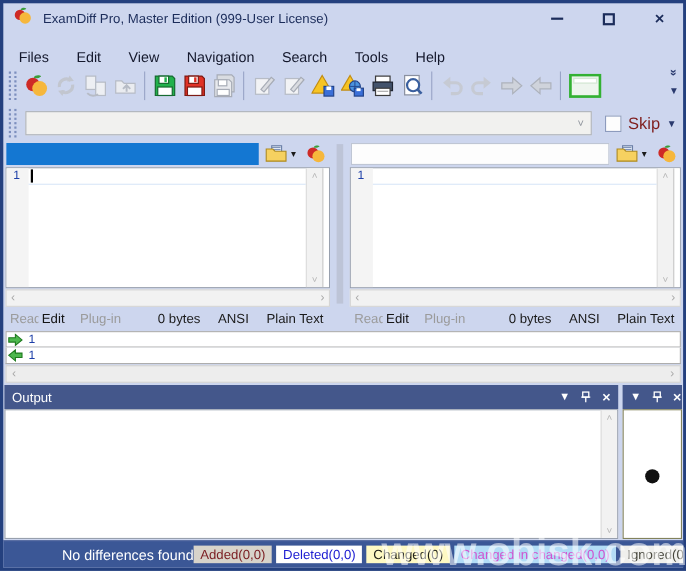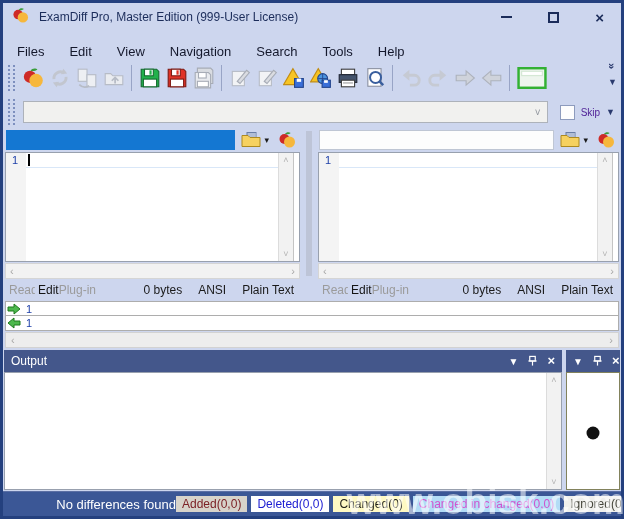--- a/index.html
+++ b/index.html
@@ -32,21 +32,21 @@
   .tb-overflow{ position:absolute; right:4px; top:2px; display:flex; flex-direction:column; align-items:center; color:#2a3a6e; }
   .chev-dbl{ font-size:11px; font-weight:bold; transform:rotate(90deg); line-height:10px; }
   .tiny-arrow{ font-size:9px; line-height:10px; margin-top:6px; }
 
   .toolbar2{ height:30px; display:flex; align-items:center; padding:0 3px; flex:0 0 auto; }
   .combo{ flex:1; height:22px; background:#f1f1ef; border:1px solid #adb2ba; margin-left:4px;
           display:flex; align-items:center; justify-content:flex-end; }
   .combo .chev{ color:#8f949c; font-size:10px; margin-right:6px; }
   .skip-wrap{ display:flex; align-items:center; gap:6px; margin:0 6px 0 12px; }
   .checkbox{ width:15px; height:15px; background:#fdfdfd; border:1px solid #8d9bbd; }
-  .skip-label{ font-size:10px; color:#4c1d95; }
+  .skip-label{ font-size:15px; color:#7f1d1d; }
   .row2-arrow{ font-size:9px; color:#2a3a6e; margin-right:3px; }
 
   
   .panes-row{ display:flex; flex:0 0 auto; height:173px; padding:0 1px; }
   .pane{ display:flex; flex-direction:column; }
   .pane.left{ width:297px; }
   .pane.right{ flex:1; }
   .splitter{ width:16px; display:flex; justify-content:center; }
   .splitter-bar{ width:6px; height:84%; background:#bdc4d7; margin-top:4px; }
 
@@ -66,21 +66,21 @@
             justify-content:space-between; align-items:center; color:#b3b3b3; font-size:9px; padding:2px 0; }
   .mapstrip{ width:6px; background:#fff; border-left:1px solid #c4c4c4; }
 
   .ed-hscroll{ height:16px; margin:1px 1px 0 1px; background:#f2f2f2; border:1px solid #d5d5d5;
                display:flex; align-items:center; justify-content:space-between; padding:0 4px;
                color:#a8a8a8; font-size:11px; }
 
   .pane-status{ height:21px; display:flex; align-items:center; font-size:12px; color:#1a1a1a; padding:0 5px; }
   .ps-read{ width:26px; overflow:hidden; white-space:nowrap; color:#9b9b9b; }
   .ps-edit{ margin-left:3px; color:#141414; }
-  .ps-plugin{ margin-left:0; color:#9b9b9b; }
+  .ps-plugin{ margin-left:14px; color:#9b9b9b; }
   .ps-size{ margin-left:auto; }
   .ps-enc{ margin-left:16px; }
   .ps-fmt{ margin-left:16px; margin-right:2px; }
 
   
   .merge-rows{ margin:1px 2px 0 2px; flex:0 0 auto; }
   .merge-row{ height:15px; background:#fff; border:1px solid #adadad; display:flex; align-items:center;
               font-size:11px; color:#1d3fa8; }
   .merge-row + .merge-row{ border-top:none; }
   .merge-row svg{ margin-left:1px; }

